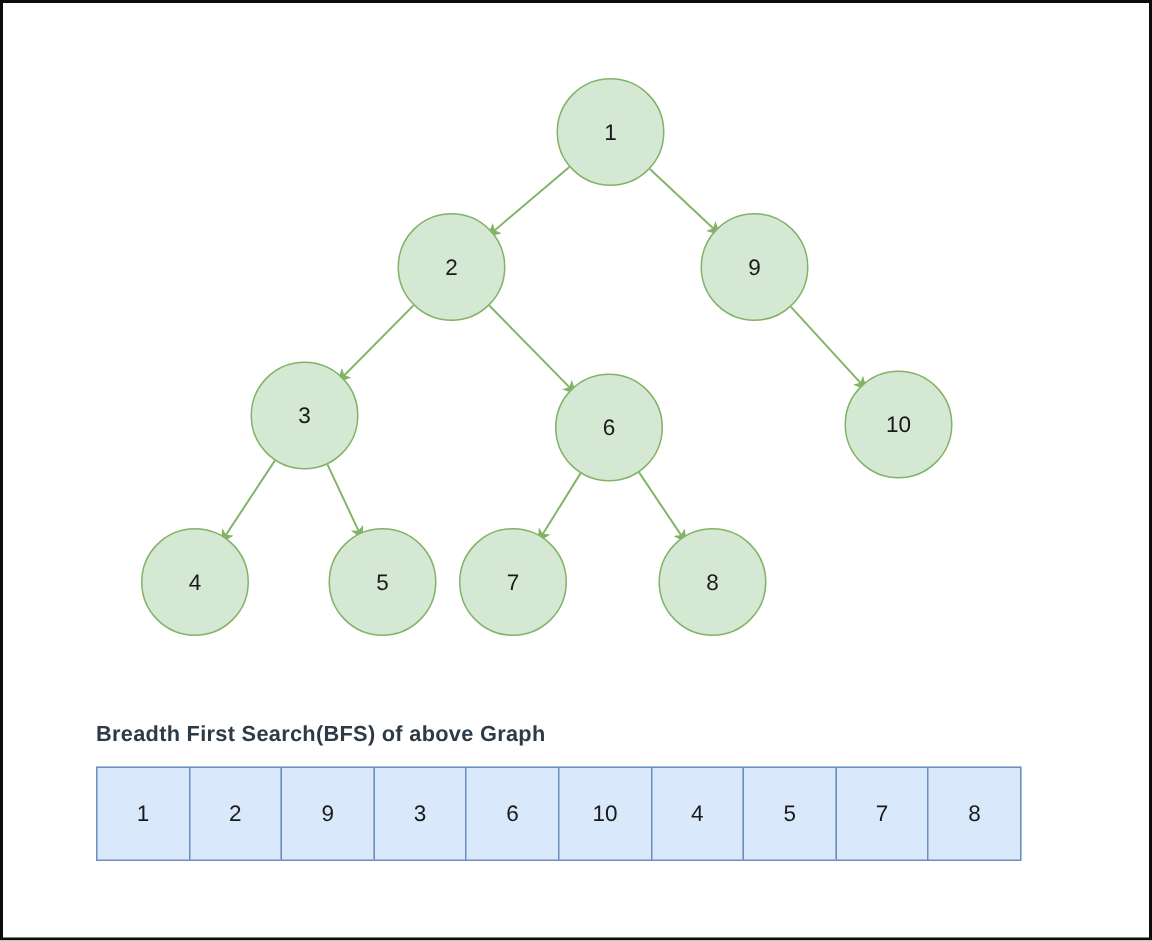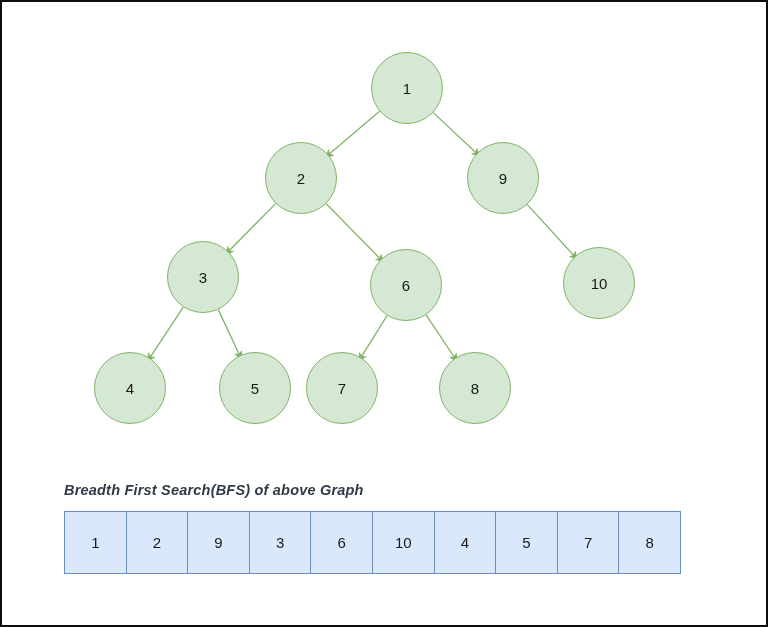--- a/index.html
+++ b/index.html
@@ -31,21 +31,20 @@
     font-size: 15px;
     color: #1a1a1a;
     box-sizing: border-box;
   }
   .caption {
     position: absolute;
     left: 62px;
     top: 480px;
     font-size: 14.5px;
     font-weight: bold;
-    font-style: italic;
     letter-spacing: 0.2px;
   }
   .bfs-row {
     position: absolute;
     left: 62px;
     top: 509px;
     display: flex;
   }
   .bfs-cell {
     width: 62.6px;

